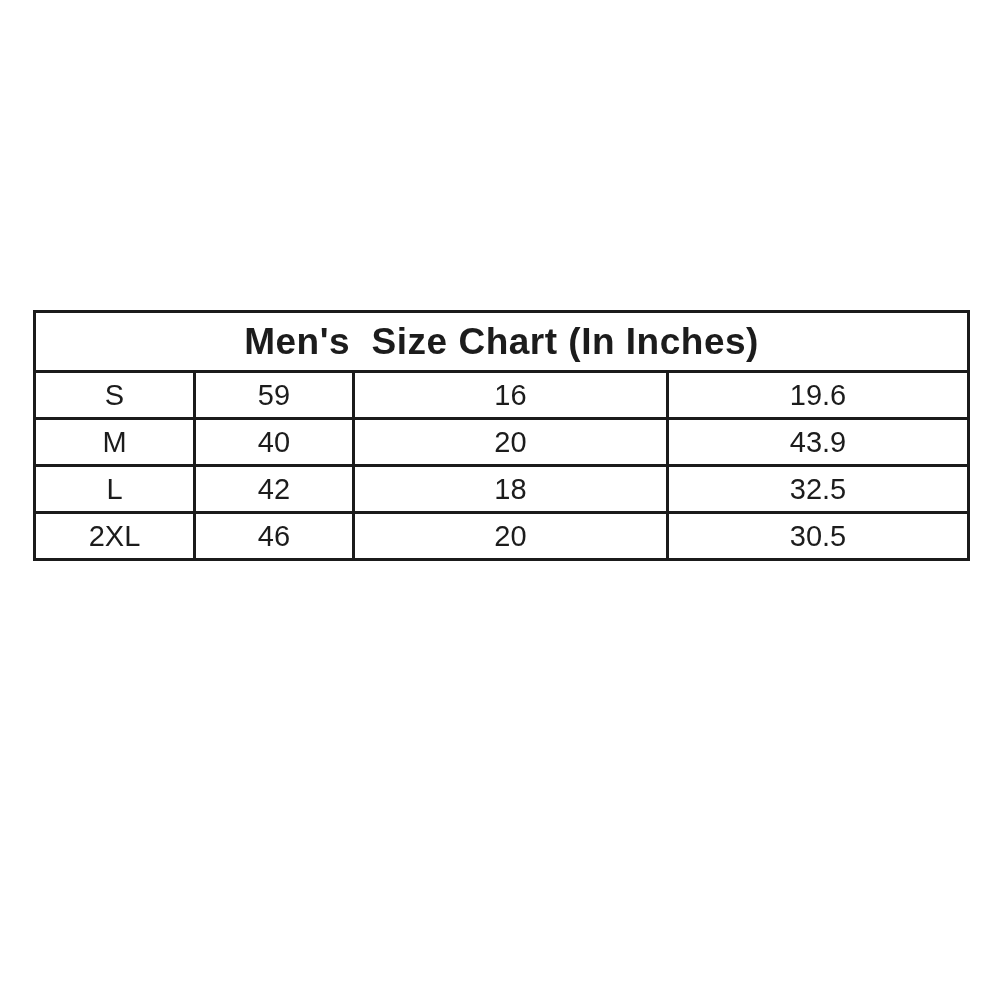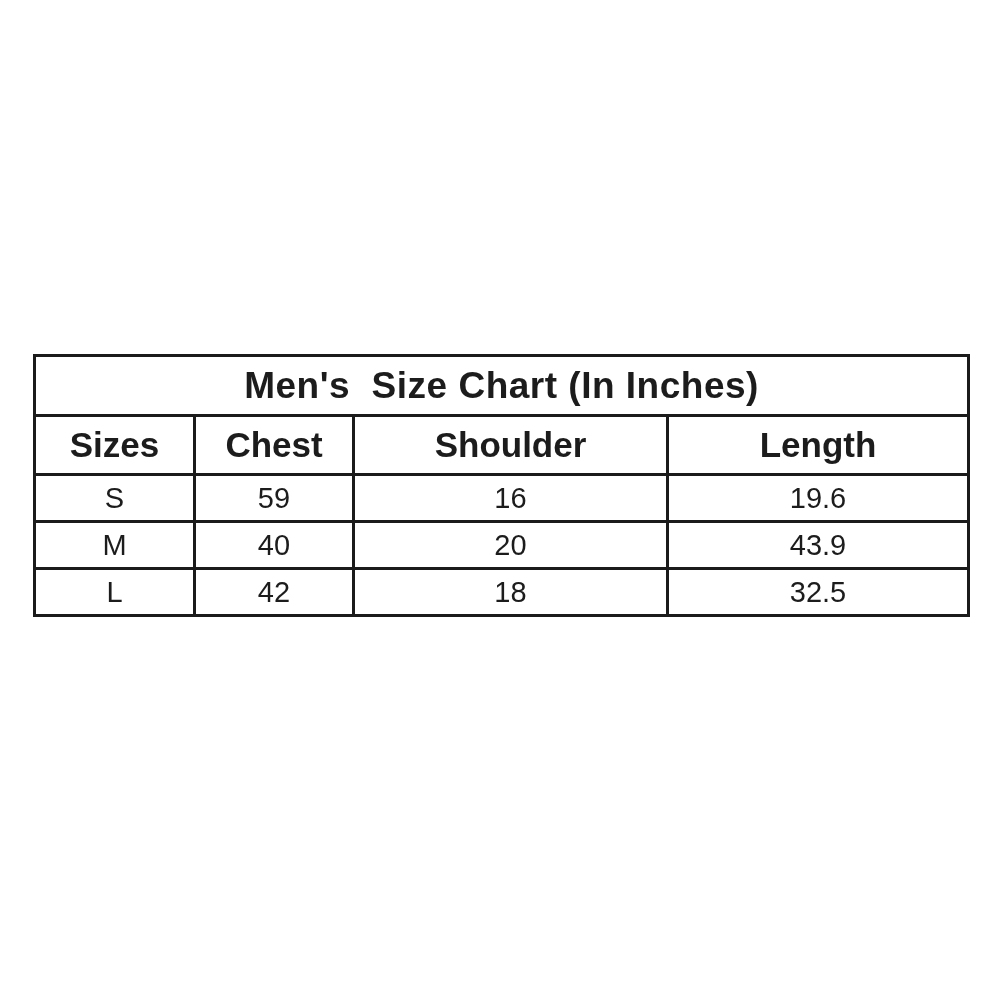--- a/index.html
+++ b/index.html
@@ -15,21 +15,20 @@
     color: #1c1c1c;
   }
   .size-table {
     position: absolute;
     left: 33px;
     top: 310px;
     width: 934px;
     border-collapse: collapse;
     table-layout: fixed;
     background: #ffffff;
-    margin-top: 44px;
   }
   .size-table th, .size-table td {
     border: 3px solid #1b1b1b;
     text-align: center;
     vertical-align: middle;
     padding: 0;
     overflow: hidden;
     white-space: pre;
   }
   .title-row td {
@@ -60,38 +59,38 @@
   <colgroup>
     <col class="c-sizes">
     <col class="c-chest">
     <col class="c-shoulder">
     <col class="c-length">
   </colgroup>
   <tbody>
     <tr class="title-row">
       <td colspan="4">Men's  Size Chart (In Inches)</td>
     </tr>
-    <tr class="header-row">
-      <th>Sizes</th>
-      <th>Chest</th>
-      <th>Shoulder</th>
-      <th>Length</th>
-    </tr>
     <tr class="data-row">
       <td>S</td>
       <td>59</td>
       <td>16</td>
       <td>19.6</td>
     </tr>
     <tr class="data-row">
       <td>M</td>
       <td>40</td>
       <td>20</td>
       <td>43.9</td>
     </tr>
     <tr class="data-row">
       <td>L</td>
       <td>42</td>
       <td>18</td>
       <td>32.5</td>
     </tr>
+    <tr class="data-row">
+      <td>2XL</td>
+      <td>46</td>
+      <td>20</td>
+      <td>30.5</td>
+    </tr>
   </tbody>
 </table>
 
 </body></html>

